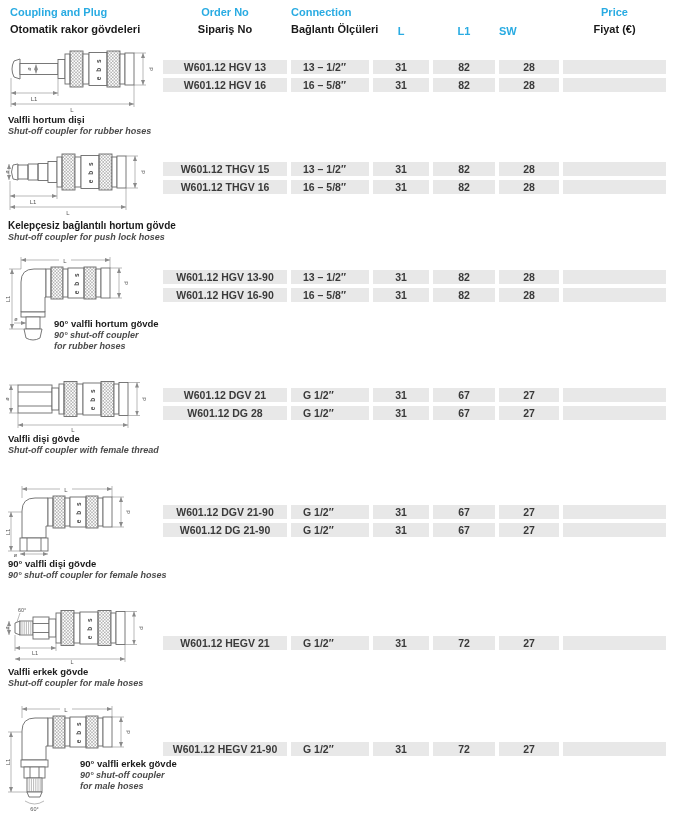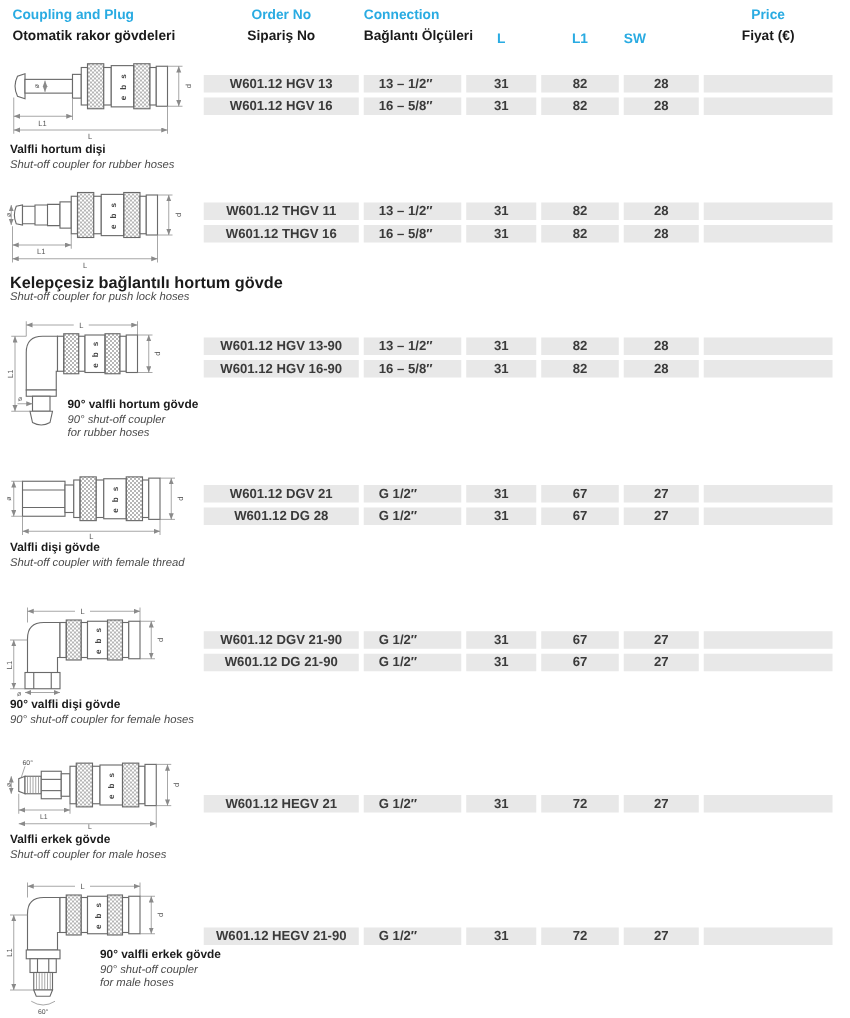--- a/index.html
+++ b/index.html
@@ -26,21 +26,21 @@
   
   .tbl{position:absolute;left:163px;display:flex;flex-direction:column;gap:4px;}
   .trow{display:grid;grid-template-columns:124px 78px 56px 62px 60px 103px;column-gap:4px;}
   .cell{background:var(--row-bg);height:14px;line-height:14px;font-size:10.5px;
         font-weight:bold;color:var(--text-dark);text-align:center;overflow:hidden;}
   .c-conn{text-align:left;padding-left:12px;}
 
   
   .cap{position:absolute;}
   .cap .b{font-size:9.5px;font-weight:bold;color:#1b1b1b;line-height:12px;white-space:nowrap;}
-  .cap .i{font-size:9px;font-style:italic;color:#4a4a4a;line-height:11px;white-space:nowrap;}
+  .cap .i{font-size:9px;font-style:italic;color:#4a4a4a;line-height:11px;white-space:nowrap;font-weight:bold;}
 
   
   .dw{position:absolute;left:4px;}
   .dw0{top:42px;}  .dw1{top:146px;} .dw2{top:252px;} .dw3{top:372px;}
   .dw4{top:482px;} .dw5{top:602px;} .dw6{top:702px;}
   .p{fill:#fff;stroke:#6a6a6a;stroke-width:0.9;}
   .pl{fill:none;stroke:#6a6a6a;stroke-width:0.9;}
   .kn{fill:url(#knurl);stroke:#6a6a6a;stroke-width:0.9;}
   .dim{stroke:#8a8a8a;stroke-width:0.6;fill:none;}
   .dt{font-size:6px;fill:#555;font-family:"Liberation Sans",sans-serif;}
@@ -154,26 +154,26 @@
     <text class="dt" transform="rotate(-90 138.5 26)" x="138.5" y="28" text-anchor="middle">d</text>
     <line class="dim" x1="6" y1="35" x2="6" y2="64"></line>
     <line class="dim" x1="53" y1="41" x2="53" y2="53"></line>
     <line class="dim" x1="6" y1="50" x2="53" y2="50" marker-start="url(#arr)" marker-end="url(#arr)"></line>
     <text class="dt" x="29" y="57.5" text-anchor="middle">L1</text>
     <line class="dim" x1="122" y1="42" x2="122" y2="64"></line>
     <line class="dim" x1="6" y1="61" x2="122" y2="61" marker-start="url(#arr)" marker-end="url(#arr)"></line>
     <text class="dt" x="64" y="68.5" text-anchor="middle">L</text>
   </svg>
   <div class="cap" style="left:8px;top:220px">
-    <div class="b" style="font-size:13px">Kelepçesiz bağlantılı hortum gövde</div>
+    <div class="b" style="font-size:10px">Kelepçesiz bağlantılı hortum gövde</div>
     <div class="i">Shut-off coupler for push lock hoses</div>
   </div>
   <div class="tbl" style="top:162px">
     <div class="trow">
-      <div class="cell">W601.12 THGV 11</div>
+      <div class="cell">W601.12 THGV 15</div>
       <div class="cell c-conn">13 – 1/2″</div>
       <div class="cell">31</div>
       <div class="cell">82</div>
       <div class="cell">28</div>
       <div class="cell"></div>
     </div>
     <div class="trow">
       <div class="cell">W601.12 THGV 16</div>
       <div class="cell c-conn">16 – 5/8″</div>
       <div class="cell">31</div>

